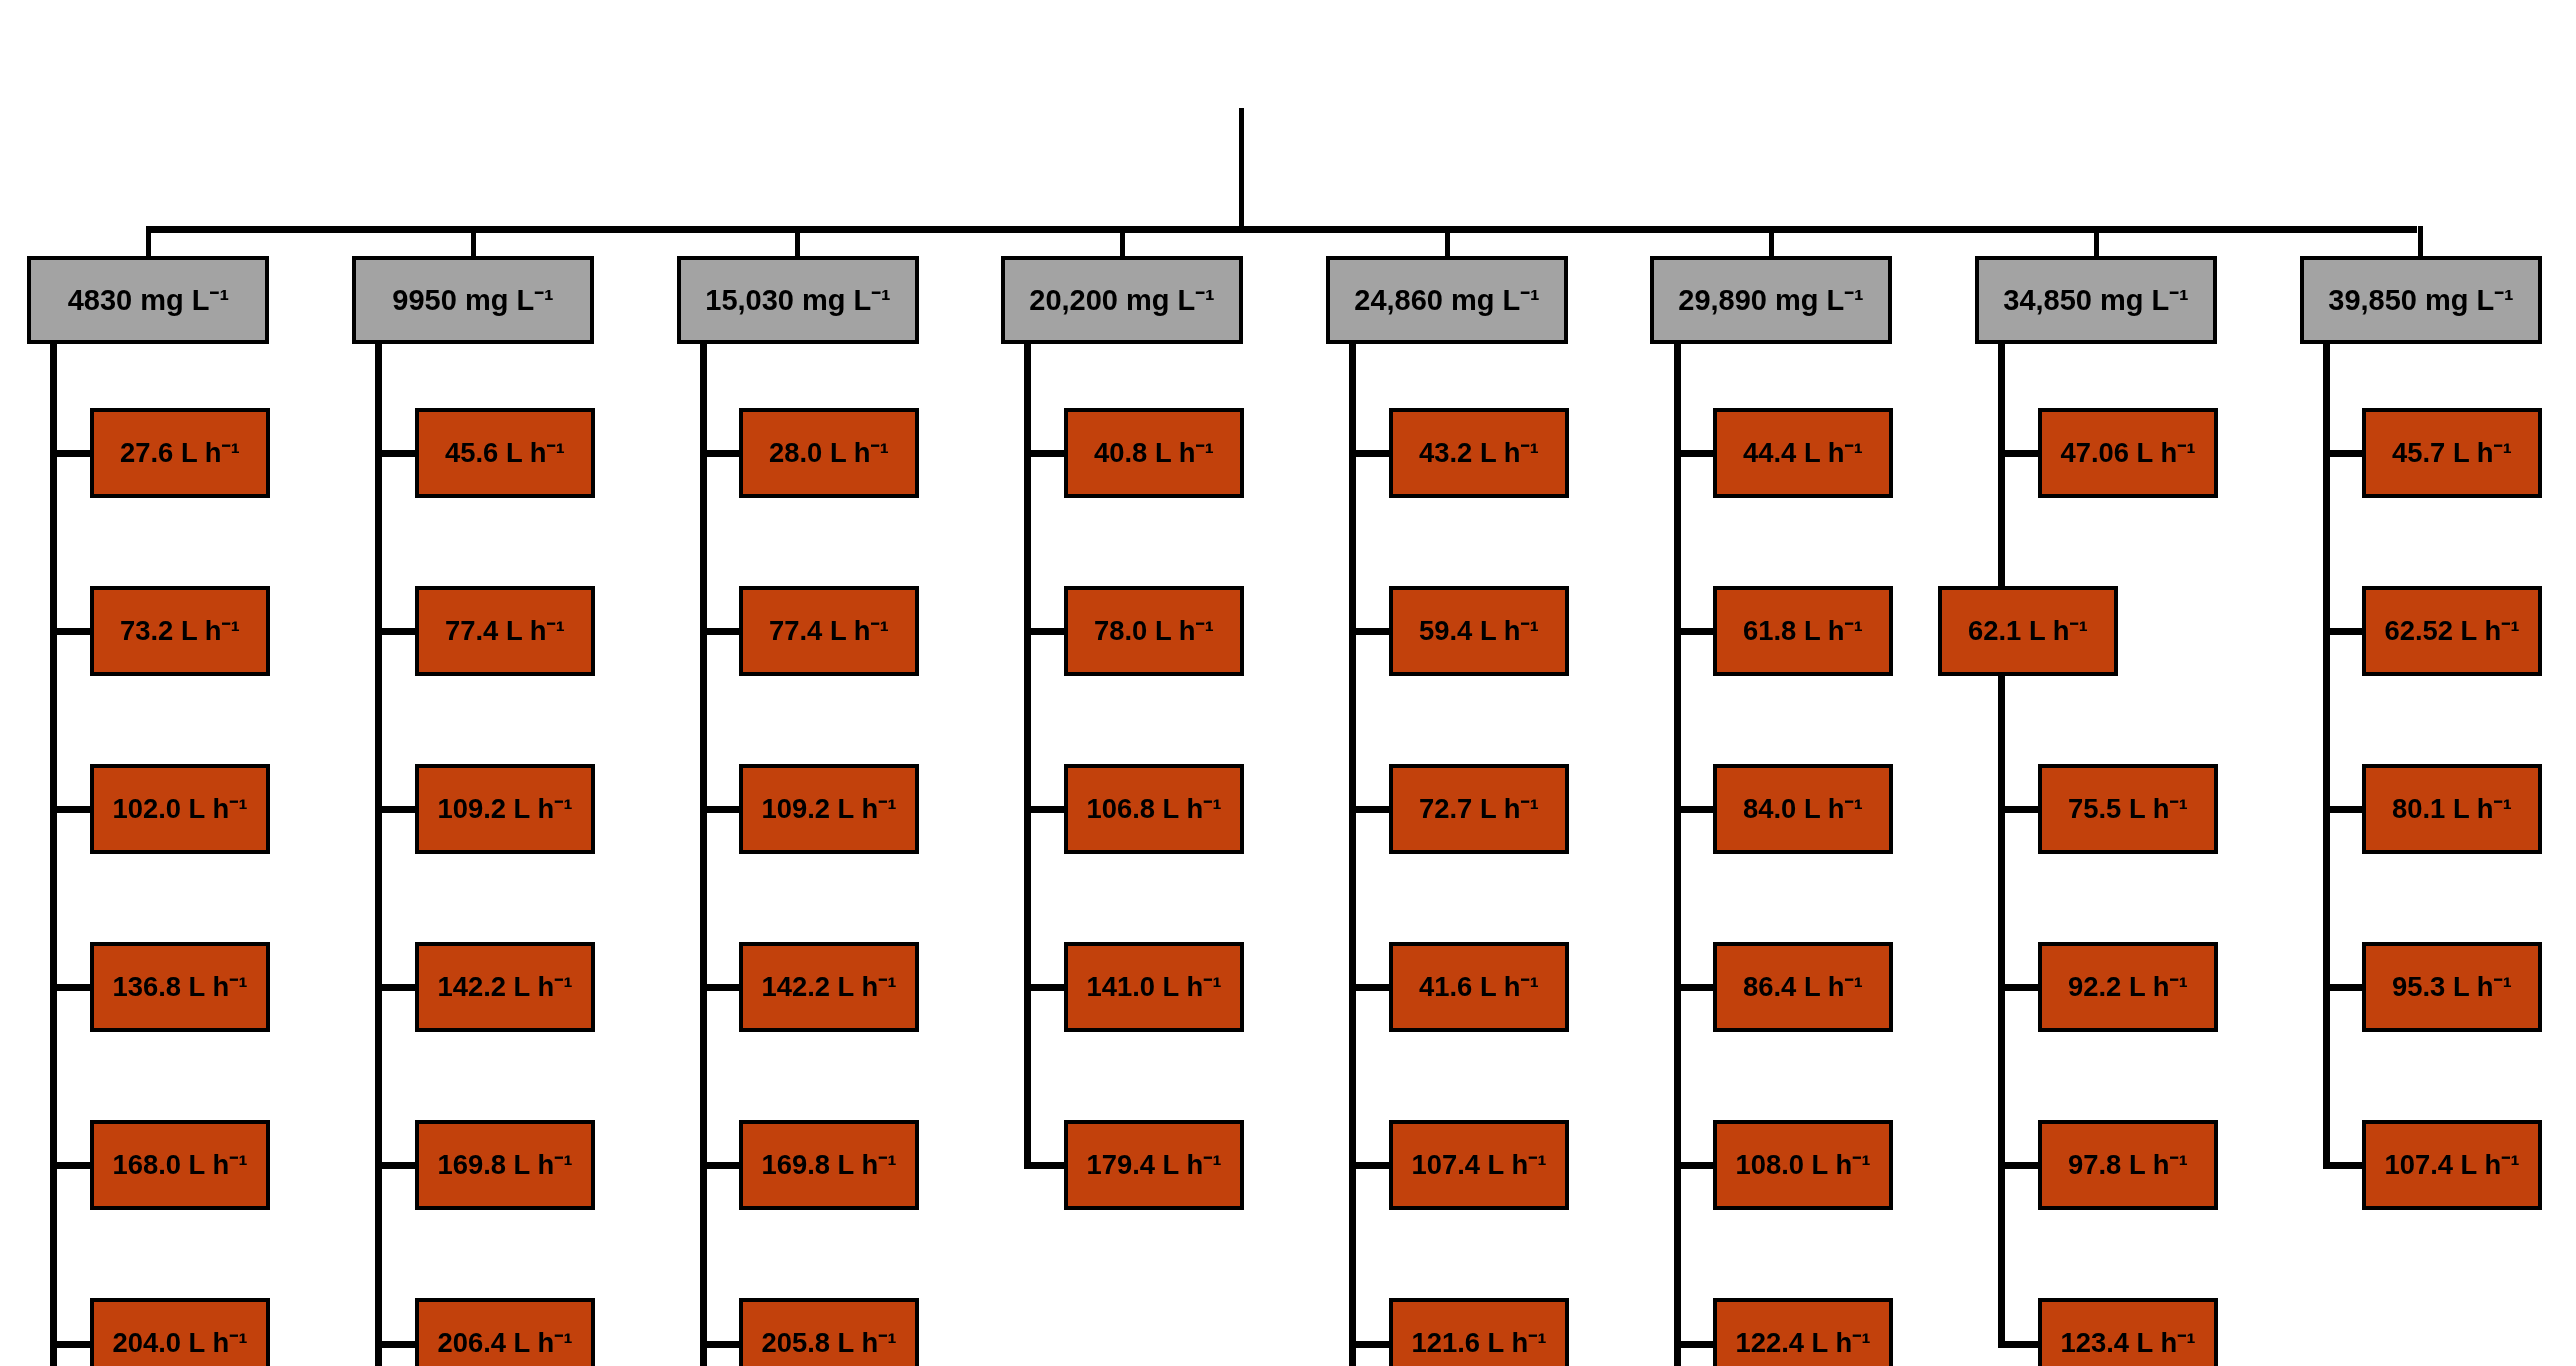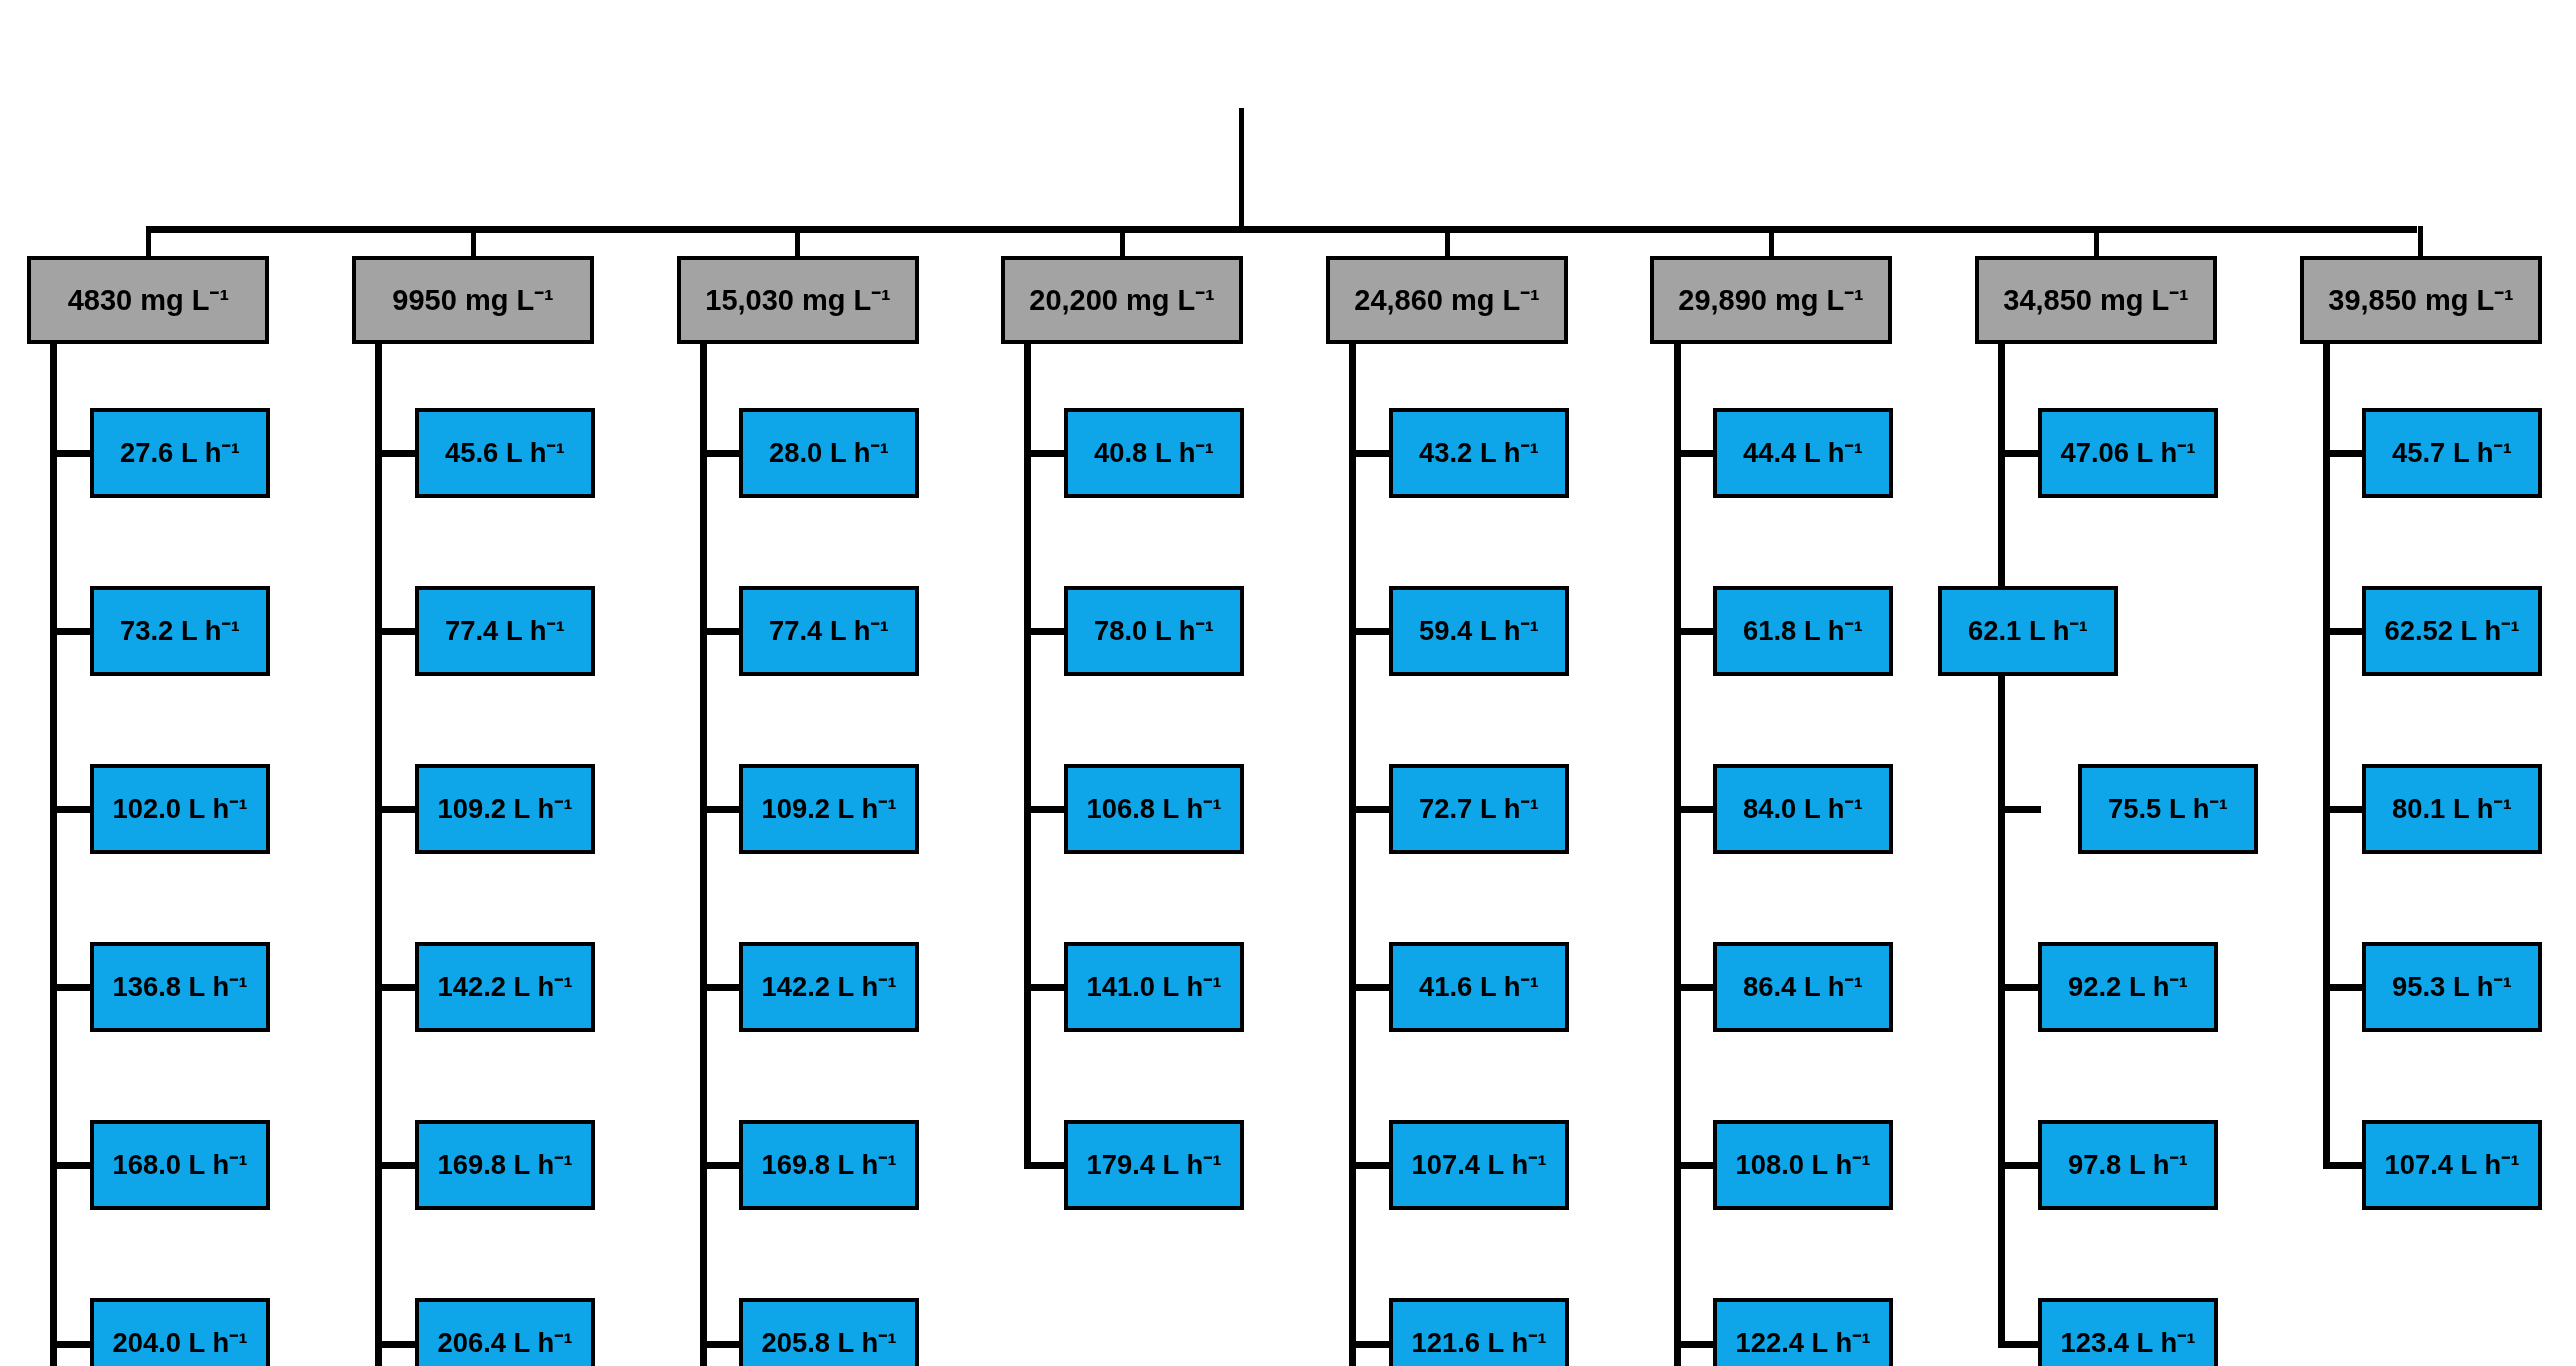--- a/index.html
+++ b/index.html
@@ -82,21 +82,21 @@
     white-space: nowrap;
     line-height: 1;
   }
 
   
   .leaf-box {
     position: absolute;
     width: 180px;
     height: 90px;
     border: 4.3px solid #000000;
-    background: #0ea5e9;
+    background: #c2410c;
     box-sizing: border-box;
     display: flex;
     align-items: center;
     justify-content: center;
   }
   .leaf-label {
     font-size: 27.4px;
     font-weight: bold;
     white-space: nowrap;
     line-height: 1;
@@ -289,21 +289,21 @@
       <div class="spine" style="left:1998px; top:341px; height:1006px;"></div>
       <div class="stub" style="left:1998px; top:450px; width:43px;"></div>
       <div class="leaf-box" style="left:2038px; top:408px;">
         <span class="leaf-label">47.06 L h⁻¹</span>
       </div>
       <div class="stub" style="left:1998px; top:628px; width:43px;"></div>
       <div class="leaf-box" style="left:1938px; top:586px;">
         <span class="leaf-label">62.1 L h⁻¹</span>
       </div>
       <div class="stub" style="left:1998px; top:806px; width:43px;"></div>
-      <div class="leaf-box" style="left:2038px; top:764px;margin-left:40px;">
+      <div class="leaf-box" style="left:2038px; top:764px;">
         <span class="leaf-label">75.5 L h⁻¹</span>
       </div>
       <div class="stub" style="left:1998px; top:984px; width:43px;"></div>
       <div class="leaf-box" style="left:2038px; top:942px;">
         <span class="leaf-label">92.2 L h⁻¹</span>
       </div>
       <div class="stub" style="left:1998px; top:1162px; width:43px;"></div>
       <div class="leaf-box" style="left:2038px; top:1120px;">
         <span class="leaf-label">97.8 L h⁻¹</span>
       </div>

